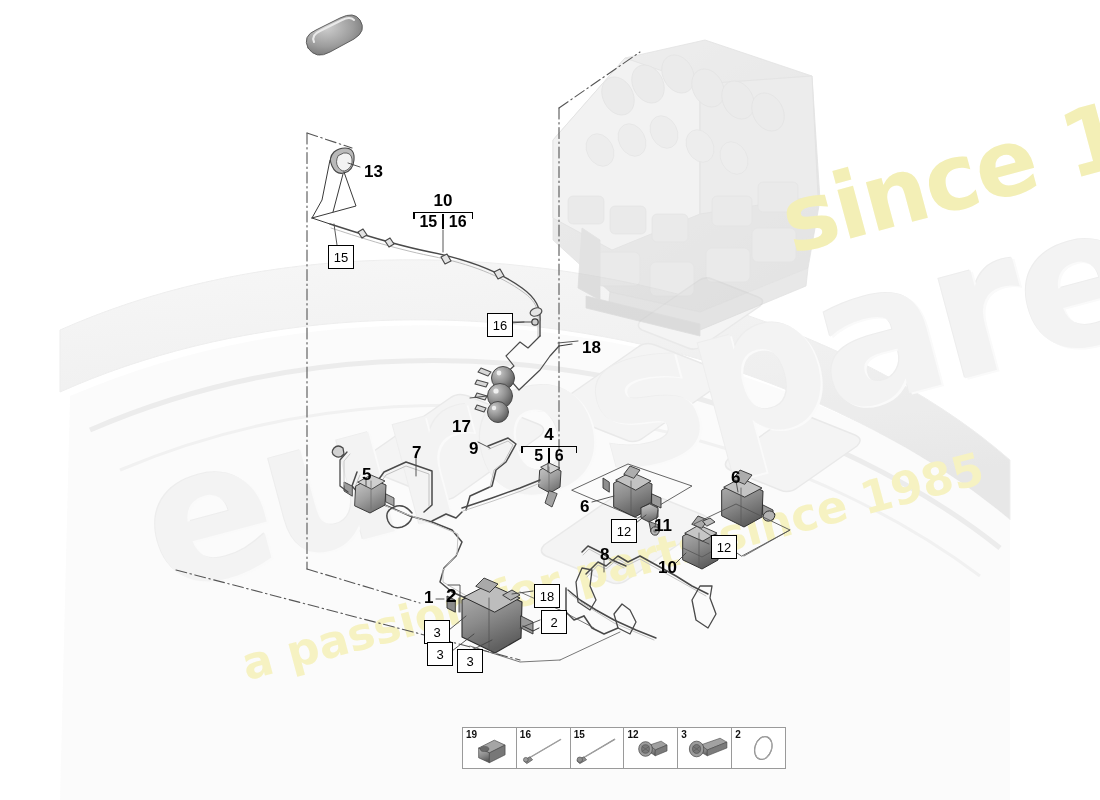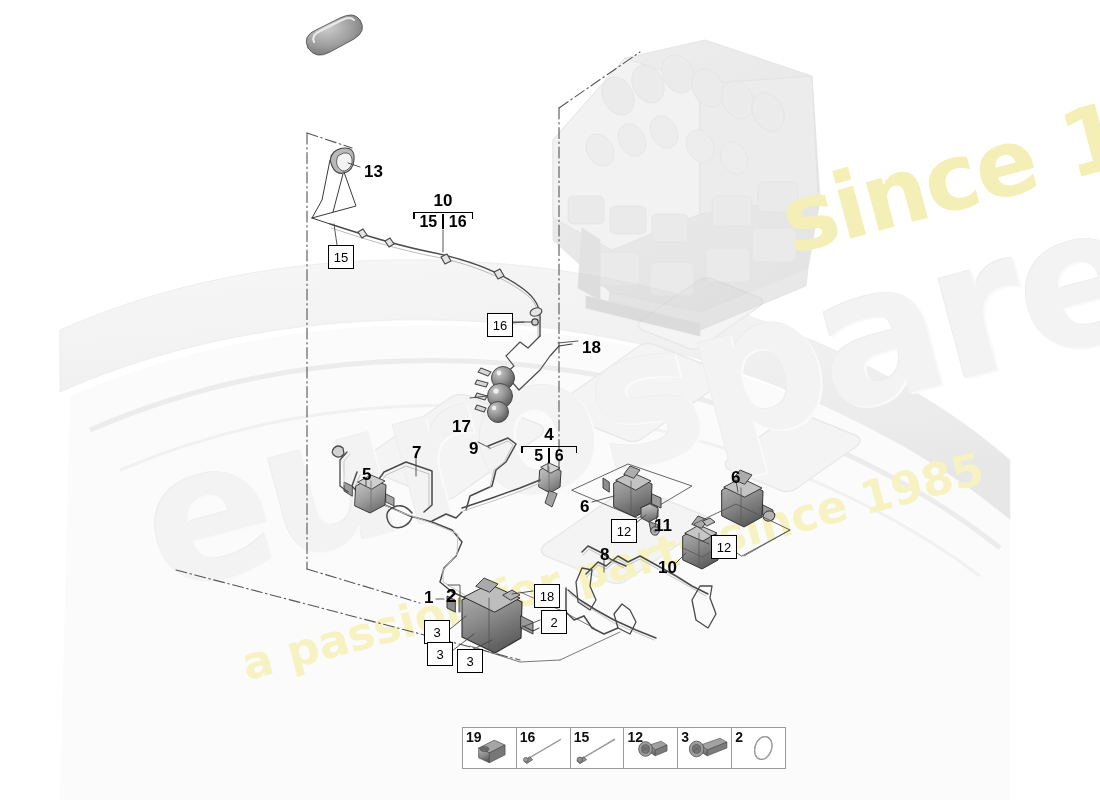--- a/index.html
+++ b/index.html
@@ -49,21 +49,21 @@
   
   #legend{
     position:absolute;left:462px;top:727px;width:322px;height:40px;
     border:1.4px solid #9a9a9a;background:#fff;display:flex;
   }
   #legend .cell{
     position:relative;flex:1 1 0;border-right:1.4px solid #9a9a9a;
   }
   #legend .cell:last-child{border-right:none;}
   #legend .cell .lbl{
-    position:absolute;left:3px;top:1px;font-size:14px;font-weight:bold;color:#111;
+    position:absolute;left:3px;top:1px;font-size:10px;font-weight:bold;color:#111;
   }
   #legend .cell svg{position:absolute;left:0;top:0;width:100%;height:100%;}
   
   .wmtext{
     position:absolute;pointer-events:none;user-select:none;white-space:nowrap;
     font-family:"DejaVu Sans", sans-serif;
   }
 </style>
 </head>
 <body>

